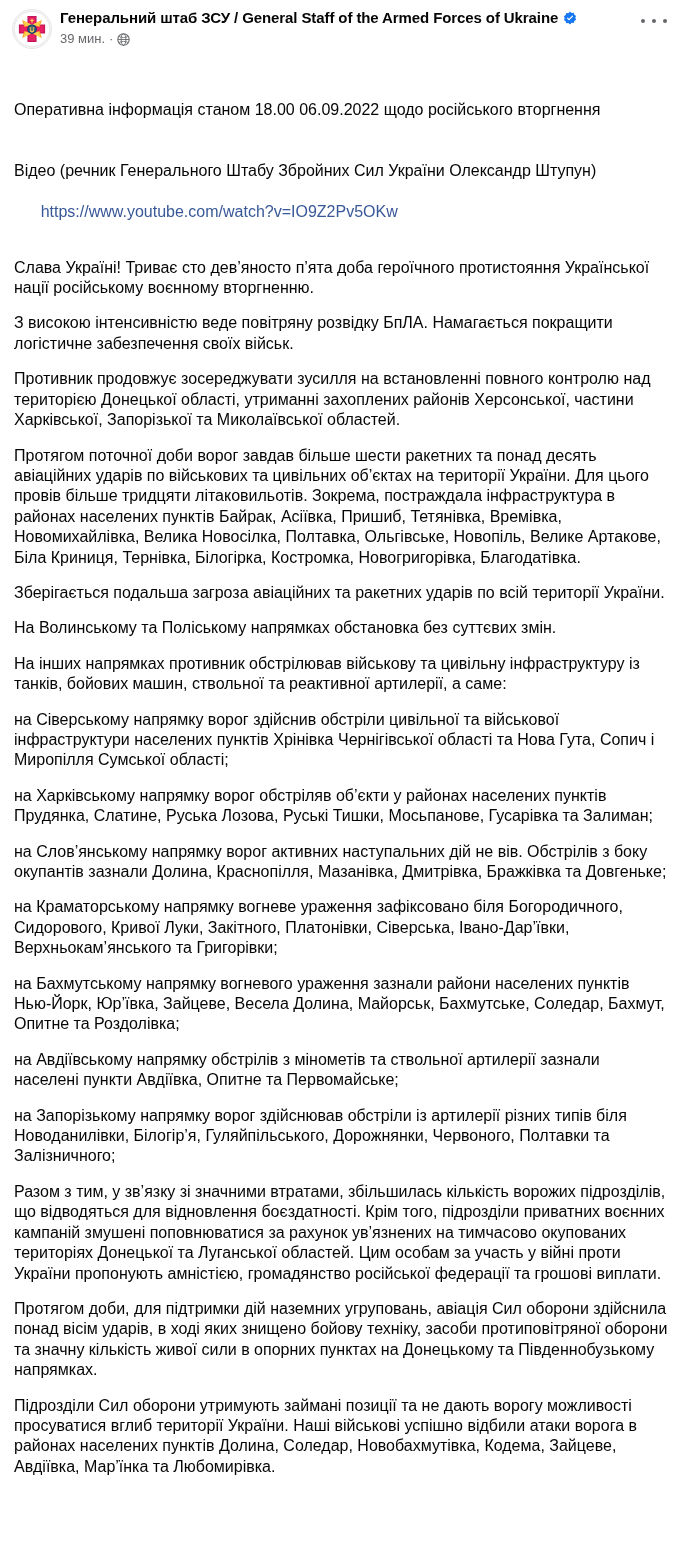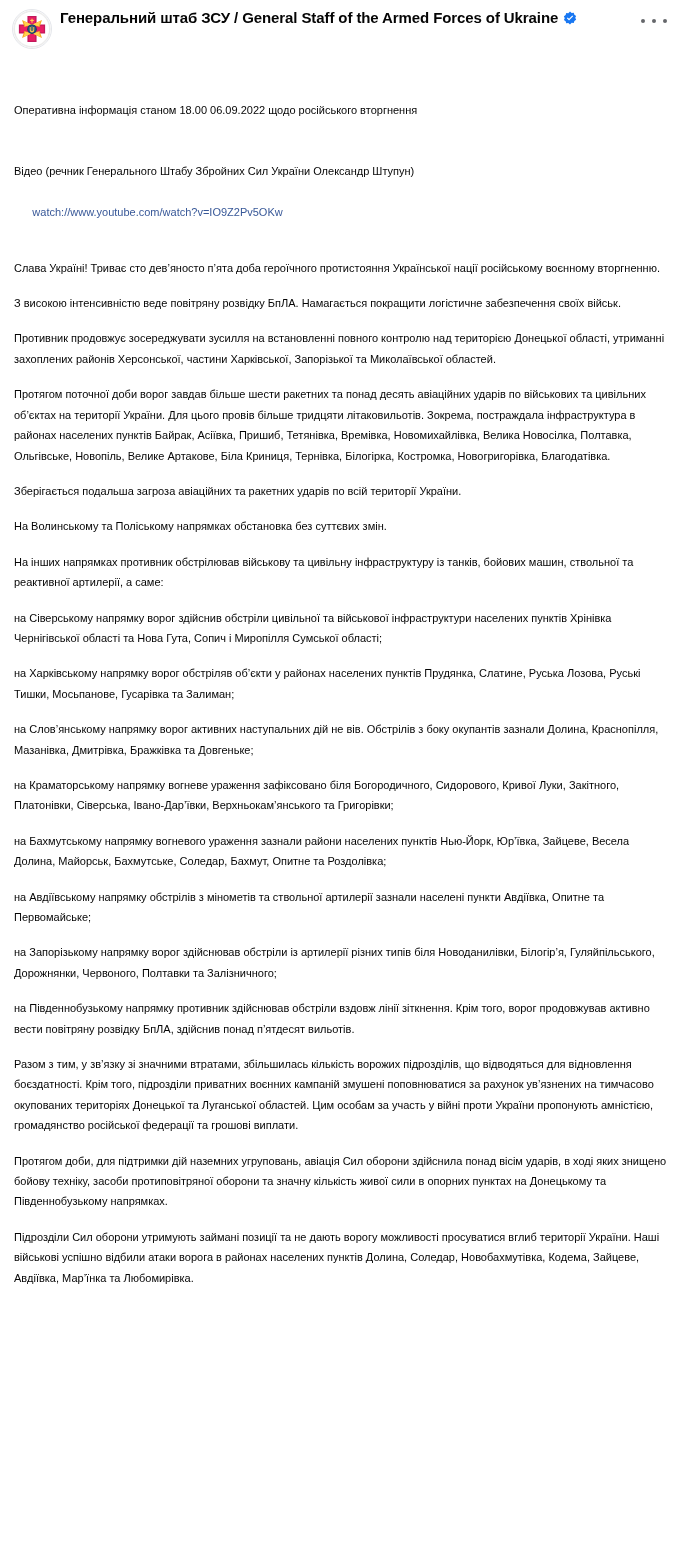--- a/index.html
+++ b/index.html
@@ -105,21 +105,21 @@
     width: 4px;
     height: 4px;
     border-radius: 50%;
     background: #65676b;
   }
 
   
   .post-body {
     padding: 10px 13px 0 14px;
     box-sizing: border-box;
-    font-size: 11px;
+    font-size: 16px;
     line-height: 20.4px;
     color: #050505;
   }
   .para {
     margin: 0 0 15px 0;
     white-space: pre-wrap;
     word-wrap: break-word;
   }
   .para.tight { margin-bottom: 0; }
   .para:last-child { margin-bottom: 0; }
@@ -165,50 +165,62 @@
     <div class="header-text">
       <div class="name-row">
         <span class="page-name">Генеральний штаб ЗСУ / General Staff of the Armed Forces of Ukraine</span>
         <span class="verified">
           <svg viewBox="0 0 16 16">
             <path d="M8 .7l1.9 1.5 2.4-.2.7 2.3 2 1.3-1 2.2 1 2.2-2 1.3-.7 2.3-2.4-.2L8 15.3l-1.9-1.5-2.4.2-.7-2.3-2-1.3 1-2.2-1-2.2 2-1.3.7-2.3 2.4.2z" fill="#1877F2"></path>
             <path d="M6.9 10.8L4.4 8.3l.95-.95 1.55 1.55 3.75-3.75.95.95z" fill="#ffffff"></path>
           </svg>
         </span>
       </div>
+      <div class="meta-row">
+        <span>39 мин.</span>
+        <span class="meta-dot">·</span>
+        <span class="globe-icon">
+          <svg viewBox="0 0 16 16">
+            <circle cx="8" cy="8" r="7" fill="none" stroke="#65676b" stroke-width="1.3"></circle>
+            <ellipse cx="8" cy="8" rx="3" ry="7" fill="none" stroke="#65676b" stroke-width="1.1"></ellipse>
+            <line x1="1.2" y1="8" x2="14.8" y2="8" stroke="#65676b" stroke-width="1.1"></line>
+            <path d="M2.6 4.4c3.2 1.6 7.6 1.6 10.8 0" fill="none" stroke="#65676b" stroke-width="1"></path>
+            <path d="M2.6 11.6c3.2-1.6 7.6-1.6 10.8 0" fill="none" stroke="#65676b" stroke-width="1"></path>
+          </svg>
+        </span>
+      </div>
     </div>
 
     <div class="menu-dots">
       <i></i>
       <i></i>
       <i></i>
     </div>
   </div>
 
   <div class="post-body">
 
     <div class="para tight">
       <div>Оперативна інформація станом 18.00 06.09.2022 щодо російського вторгнення</div>
       <div>Відео (речник Генерального Штабу Збройних Сил України Олександр Штупун)</div>
-      <a class="link" href="#">watch://www.youtube.com/watch?v=IO9Z2Pv5OKw</a>
+      <a class="link" href="#">https://www.youtube.com/watch?v=IO9Z2Pv5OKw</a>
     </div>
 
     <p class="para" style="margin-top:15px">Слава Україні! Триває сто дев’яносто п’ята доба героїчного протистояння Української нації російському воєнному вторгненню.</p>
     <p class="para">З високою інтенсивністю веде повітряну розвідку БпЛА. Намагається покращити логістичне забезпечення своїх військ.</p>
     <p class="para">Противник продовжує зосереджувати зусилля на встановленні повного контролю над територією Донецької області, утриманні захоплених районів Херсонської, частини Харківської, Запорізької та Миколаївської областей.</p>
     <p class="para">Протягом поточної доби ворог завдав більше шести ракетних та понад десять авіаційних ударів по військових та цивільних об’єктах на території України. Для цього провів більше тридцяти літаковильотів. Зокрема, постраждала інфраструктура в районах населених пунктів Байрак, Асіївка, Пришиб, Тетянівка, Времівка, Новомихайлівка, Велика Новосілка, Полтавка, Ольгівське, Новопіль, Велике Артакове, Біла Криниця, Тернівка, Білогірка, Костромка, Новогригорівка, Благодатівка.</p>
     <p class="para">Зберігається подальша загроза авіаційних та ракетних ударів по всій території України.</p>
     <p class="para">На Волинському та Поліському напрямках обстановка без суттєвих змін.</p>
     <p class="para">На інших напрямках противник обстрілював військову та цивільну інфраструктуру із танків, бойових машин, ствольної та реактивної артилерії, а саме:</p>
     <p class="para">на Сіверському напрямку ворог здійснив обстріли цивільної та військової інфраструктури населених пунктів Хрінівка Чернігівської області та Нова Гута, Сопич і Миропілля Сумської області;</p>
     <p class="para">на Харківському напрямку ворог обстріляв об’єкти у районах населених пунктів Прудянка, Слатине, Руська Лозова, Руські Тишки, Мосьпанове, Гусарівка та Залиман;</p>
     <p class="para">на Слов’янському напрямку ворог активних наступальних дій не вів. Обстрілів з боку окупантів зазнали Долина, Краснопілля, Мазанівка, Дмитрівка, Бражківка та Довгеньке;</p>
     <p class="para">на Краматорському напрямку вогневе ураження зафіксовано біля Богородичного, Сидорового, Кривої Луки, Закітного, Платонівки, Сіверська, Івано-Дар’ївки, Верхньокам’янського та Григорівки;</p>
     <p class="para">на Бахмутському напрямку вогневого ураження зазнали райони населених пунктів Нью-Йорк, Юр’ївка, Зайцеве, Весела Долина, Майорськ, Бахмутське, Соледар, Бахмут, Опитне та Роздолівка;</p>
     <p class="para">на Авдіївському напрямку обстрілів з мінометів та ствольної артилерії зазнали населені пункти Авдіївка, Опитне та Первомайське;</p>
     <p class="para">на Запорізькому напрямку ворог здійснював обстріли із артилерії різних типів біля Новоданилівки, Білогір’я, Гуляйпільського, Дорожнянки, Червоного, Полтавки та Залізничного;</p>
-    <p class="para">на Південнобузькому напрямку противник здійснював обстріли вздовж лінії зіткнення. Крім того, ворог продовжував активно  вести повітряну розвідку БпЛА, здійснив понад п’ятдесят вильотів.</p>
     <p class="para">Разом з тим, у зв’язку зі значними втратами, збільшилась кількість ворожих підрозділів, що відводяться для відновлення боєздатності. Крім того, підрозділи приватних воєнних кампаній змушені поповнюватися за рахунок ув’язнених на тимчасово окупованих територіях Донецької та Луганської областей. Цим особам за участь у війні проти України пропонують амністією, громадянство російської федерації та грошові виплати.</p>
     <p class="para">Протягом доби, для підтримки дій наземних угруповань, авіація Сил оборони здійснила понад вісім ударів, в ході яких знищено бойову техніку, засоби протиповітряної оборони та значну кількість живої сили в опорних пунктах на Донецькому та Південнобузькому напрямках.</p>
     <p class="para">Підрозділи Сил оборони утримують займані позиції та не дають ворогу можливості просуватися вглиб території України. Наші військові успішно відбили атаки ворога в районах населених пунктів Долина, Соледар, Новобахмутівка, Кодема, Зайцеве, Авдіївка, Мар’їнка та Любомирівка.</p>
 
   </div>
 </div>
 
 </body></html>

